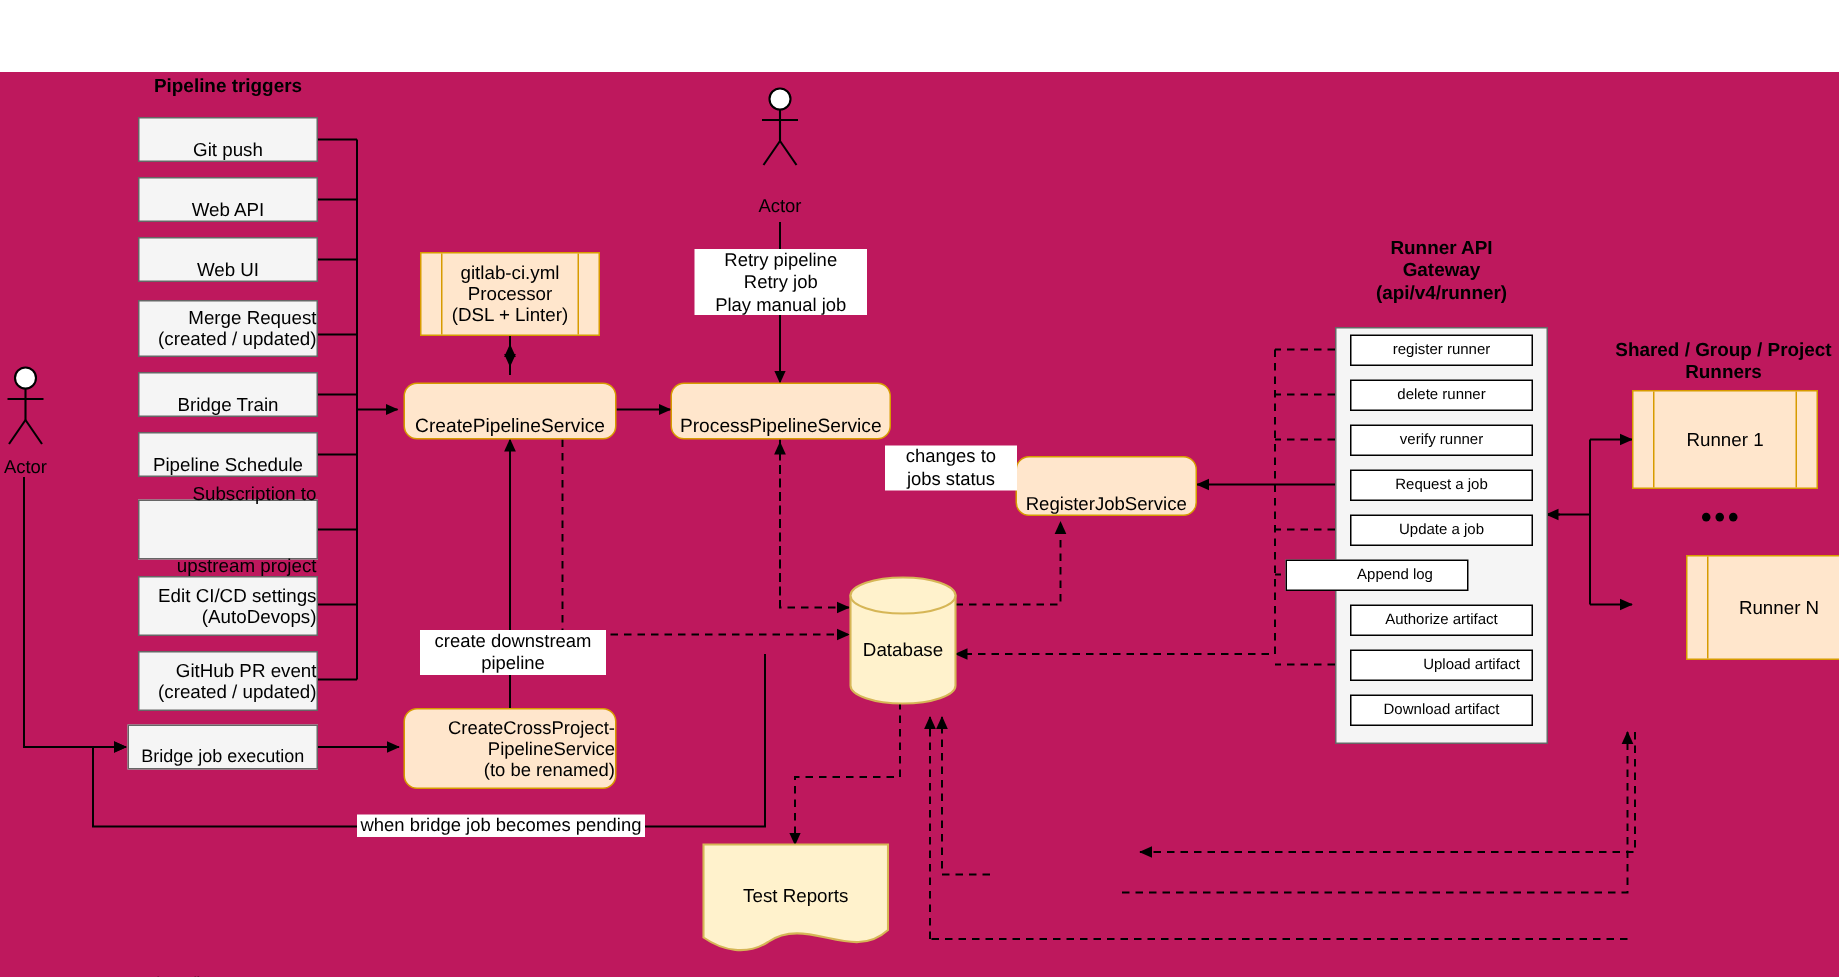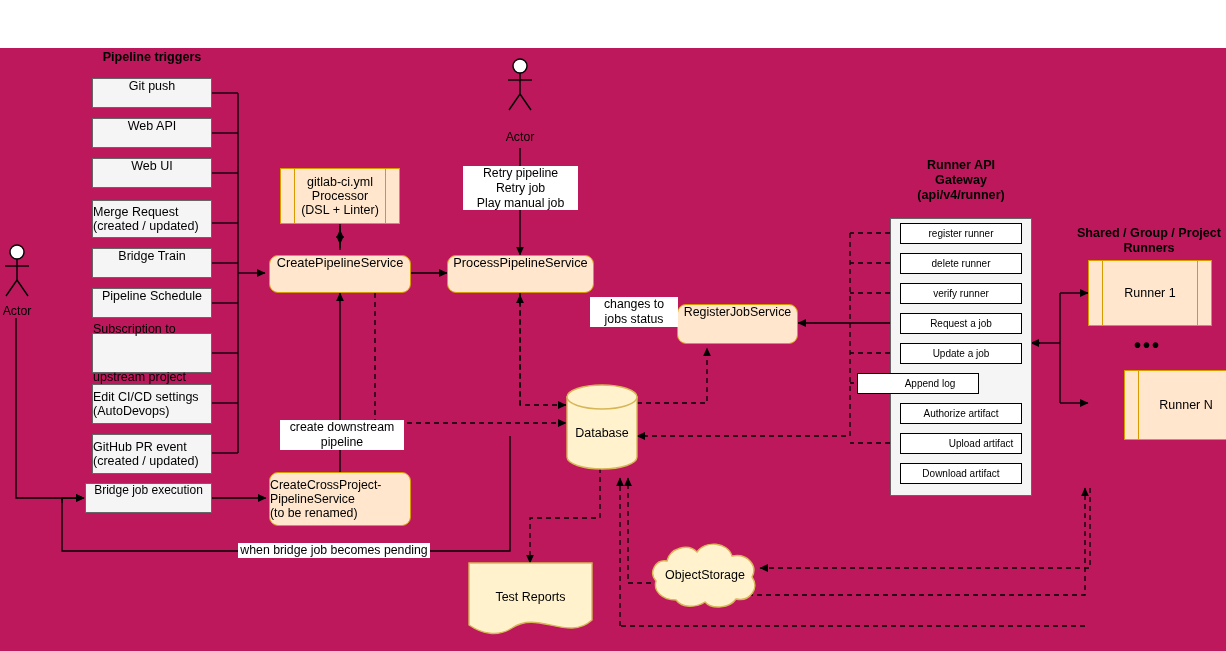--- a/index.html
+++ b/index.html
@@ -10,21 +10,21 @@
   }
   #canvas{
     position:relative;
     width:1226px;
     height:651px;
     overflow:hidden;
     background:#be185d;
     margin-top:48px;
   }
   #edges{position:absolute;left:0;top:0;width:1226px;height:651px;pointer-events:none;}
-  .node{position:absolute;box-sizing:border-box;display:flex;align-items:flex-start;
+  .node{position:absolute;box-sizing:border-box;display:flex;align-items:flex-end;
         justify-content:center;text-align:center;line-height:1.15;}
   
   .trigger{
     background:#f5f5f5;border:1px solid #666666;font-size:12.5px;color:#000;
   }
   
   .service{
     background:#ffe6cc;border:1.3px solid #d79b00;border-radius:9px;
     font-size:12.8px;color:#000;
   }
@@ -276,28 +276,20 @@
     <div class="dblabel" style="left:0;top:42px;">Database</div>
   </div>
 
   <div style="position:absolute;left:468px;top:514px;width:125px;height:74px;">
     <svg width="125" height="74">
       <path d="M1,1 L124,1 L124,58 C100,80 70,48 44,66 C30,75 14,72 1,63 Z" fill="#fff2cc" stroke="#d6b656" stroke-width="1.4"></path>
     </svg>
     <div class="doclabel" style="left:0;top:28px;">Test Reports</div>
   </div>
 
-  <div style="position:absolute;left:650px;top:490px;width:110px;height:72px;">
-    <svg width="110" height="72">
-      <path d="M26,62 C12,62 3,53 6,43 C-2,34 6,21 17,23 C20,10 38,5 47,14
-               C55,2 78,4 82,18 C98,15 108,28 102,39 C110,50 100,64 86,61
-               C80,70 62,72 55,64 C46,70 32,70 26,62 Z" fill="#fff2cc" stroke="#d6b656" stroke-width="1.4"></path>
-    </svg>
-    <div class="cloudlabel" style="left:0;top:30px;">ObjectStorage</div>
-  </div>
 
   <div class="panel" style="left:890px;top:170px;width:142px;height:278px;"></div>
 
   <div class="endpoint" style="left:900px;top:175px;width:122px;height:21px;">
     <span>register runner</span>
   </div>
   <div class="endpoint" style="left:900px;top:205px;width:122px;height:21px;">
     <span>delete runner</span>
   </div>
   <div class="endpoint" style="left:900px;top:235px;width:122px;height:21px;">

